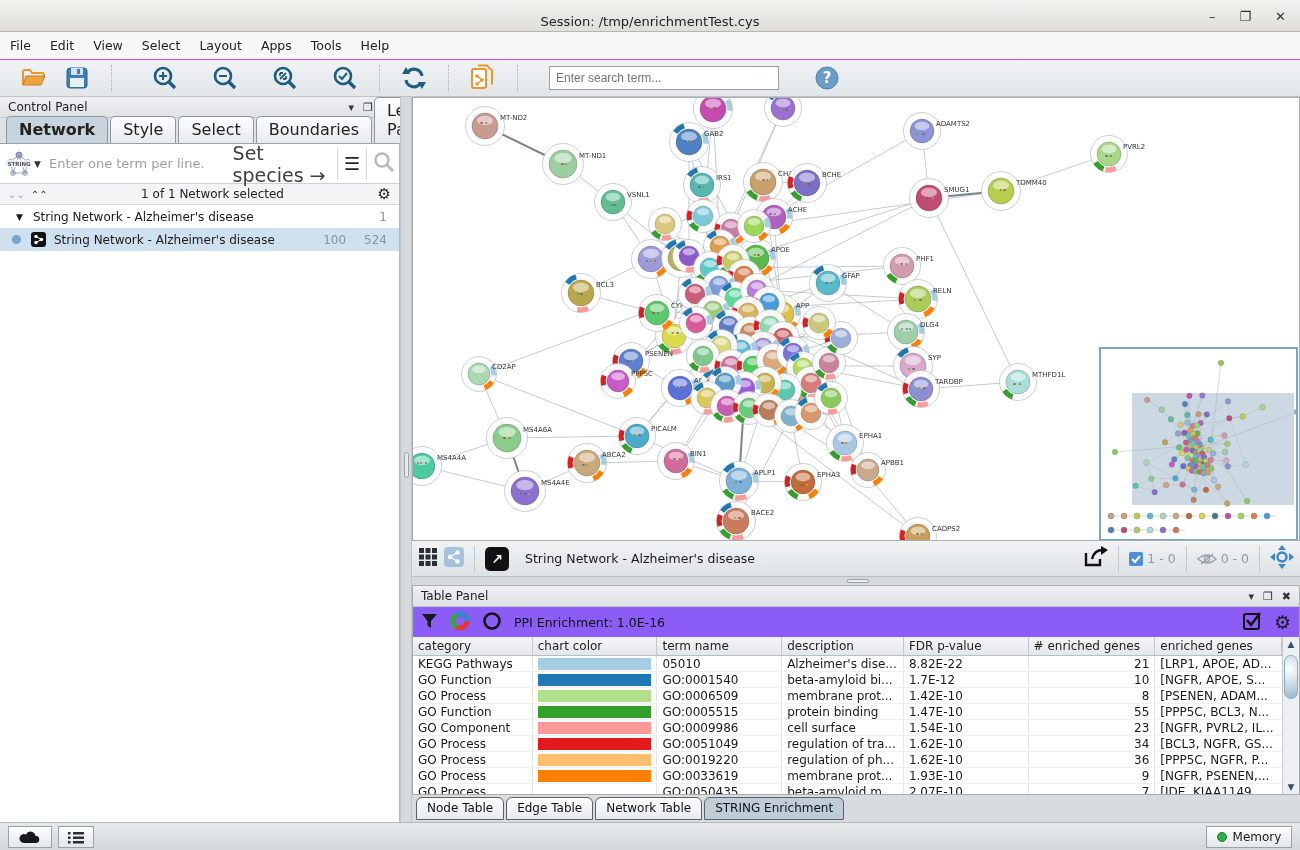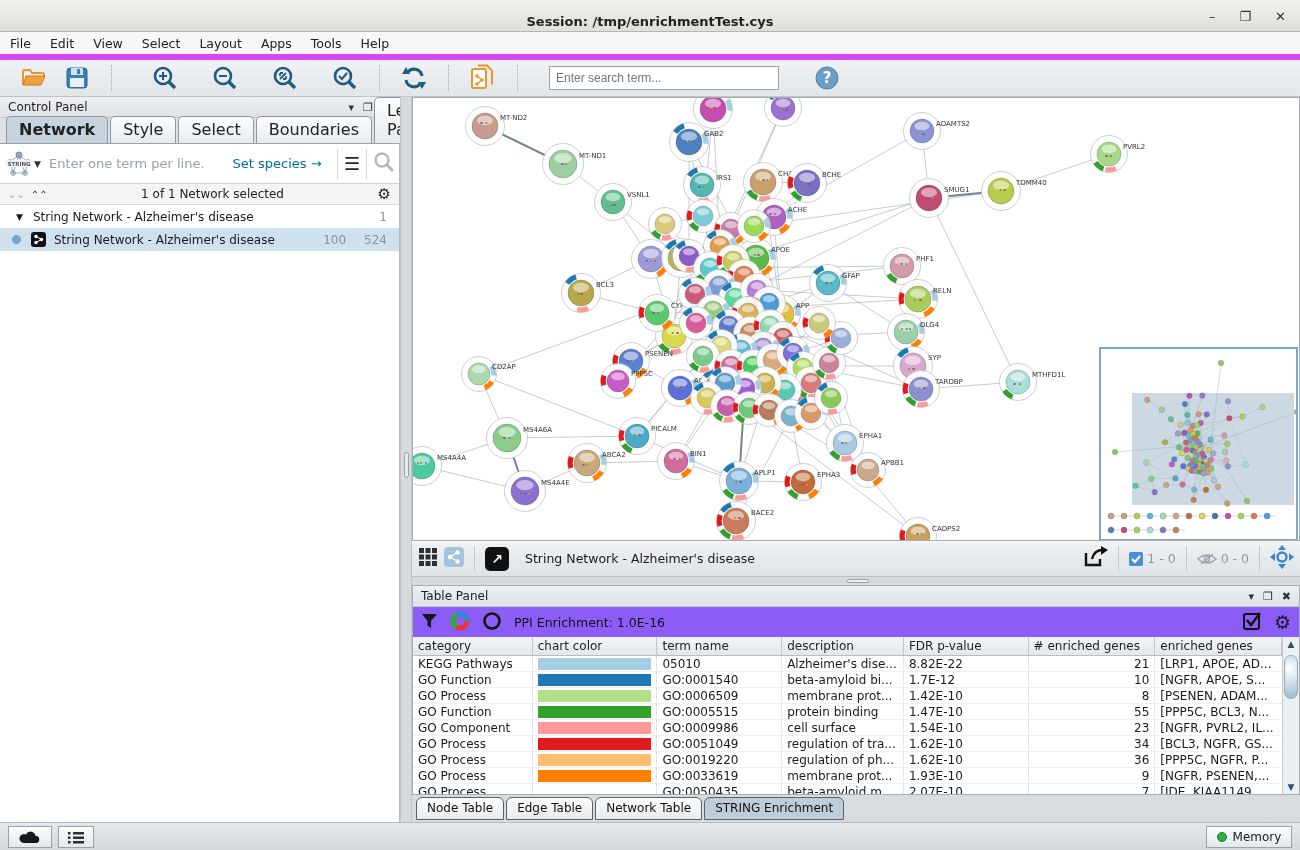--- a/index.html
+++ b/index.html
@@ -2,44 +2,44 @@
 <html><head>
 <meta charset="utf-8">
 <style>
   * { box-sizing: border-box; margin:0; padding:0; }
   html,body { width:1300px; height:850px; overflow:hidden; }
   body { font-family:"DejaVu Sans","Liberation Sans",sans-serif; font-size:12px; color:#1a1a1a; background:#d9dcdf; position:relative; }
   .abs { position:absolute; }
 
   
   #titlebar { left:0; top:0; width:1300px; height:32px; background:linear-gradient(#f2f1ef,#e0deda); border-bottom:1px solid #b9b6b1; display:flex; align-items:center; justify-content:center; }
-  #titlebar .title { font-weight:bold; font-size:13px; color:#222;margin-top:12px; }
+  #titlebar .title { font-weight:normal; font-size:13px; color:#222;margin-top:12px; }
   .wctrls { position:absolute; right:14px; top:0; height:32px; display:flex; align-items:center; gap:24px; color:#333; font-size:13px; }
   .wctrls span { cursor:default; }
 
   
-  #menubar { left:0; top:32px; width:1300px; height:28px; background:#f7f7f6; border-bottom:6px solid #d946ef; display:flex; align-items:center; padding-left:10px; gap:19px; font-size:12.5px; color:#222; }
+  #menubar { left:0; top:32px; width:1300px; height:28px; background:#f7f7f6; border-bottom:1px solid #d946ef; display:flex; align-items:center; padding-left:10px; gap:19px; font-size:12.5px; color:#222; }
 
   
   #toolbar { left:0; top:60px; width:1300px; height:37px; background:linear-gradient(#f0f2f4,#e2e6e9); border-bottom:1px solid #bfc4c8; display:flex; align-items:center;gap:9px; }
   .tsep { width:1px; height:26px; border-left:1px dotted #a9aeb3; margin:0 8px; }
   .tbtn { width:34px; height:30px; display:flex; align-items:center; justify-content:center; }
   #search-box { width:230px; height:24px; border:1px solid #9aa0a6; background:#fff; color:#555; font-size:12px; padding:0 6px; margin-left:14px; }
   #help-btn { margin-left:22px; }
 
   
   #control-panel { left:0; top:97px; width:400px; height:725px; background:#fff; border-right:1px solid #b6babd; }
   .panel-head { height:21px; background:linear-gradient(#eef0f2,#dfe2e5); border-bottom:1px solid #c3c7ca; display:flex; align-items:center; padding:0 8px; font-size:12px; color:#222; }
   .panel-head .ph-icons { margin-left:auto; display:flex; gap:9px; font-size:11px; color:#333; }
   #cp-tabs { height:26px; background:#dde2e6; border-bottom:1px solid #9aa2a8; display:flex; align-items:flex-end; padding-left:6px; gap:2px; }
   .cp-tab { border:1px solid #8f979e; border-bottom:none; border-radius:5px 5px 0 0; padding:3px 12px 4px; font-size:16px; background:linear-gradient(#fdfdfd,#e7eaee); color:#222; }
   .cp-tab.active { background:#c8d4dd; font-weight:bold; }
   #string-row { height:40px; border-bottom:1px solid #ccd0d3; display:flex; align-items:center; padding:0 4px; }
   #string-placeholder { color:#9aa0a6; font-size:13px; margin-left:8px; }
-  #species-hint { color:#0369a1; font-size:13px; margin-left:28px; flex:1; }
+  #species-hint { color:#404040; font-size:19px; margin-left:28px; flex:1; }
   .srow-sep { width:1px; height:30px; background:#d4d7da; margin:0 6px; }
   #net-sel-row { height:21px; background:#f2f4f6; border-bottom:1px solid #d7dadd; display:flex; align-items:center; padding:0 8px; font-size:12px; }
   #net-sel-row .sel-text { flex:1; text-align:center; color:#222; }
   .tree-row { height:23px; display:flex; align-items:center; font-size:12px; padding:0 8px; }
   .tree-row.selected { background:#cfe0ef; }
   .num { color:#8a949c; margin-left:auto; }
 
   
   #vsplit { left:400px; top:97px; width:12px; height:725px; background:#d6dadd; border-left:1px solid #bfc4c7; border-right:1px solid #bfc4c7; }
   #vsplit .grip { position:absolute; left:3px; top:355px; width:5px; height:26px; border:1px solid #9aa1a7; border-radius:3px; background:#e8ebee; }

